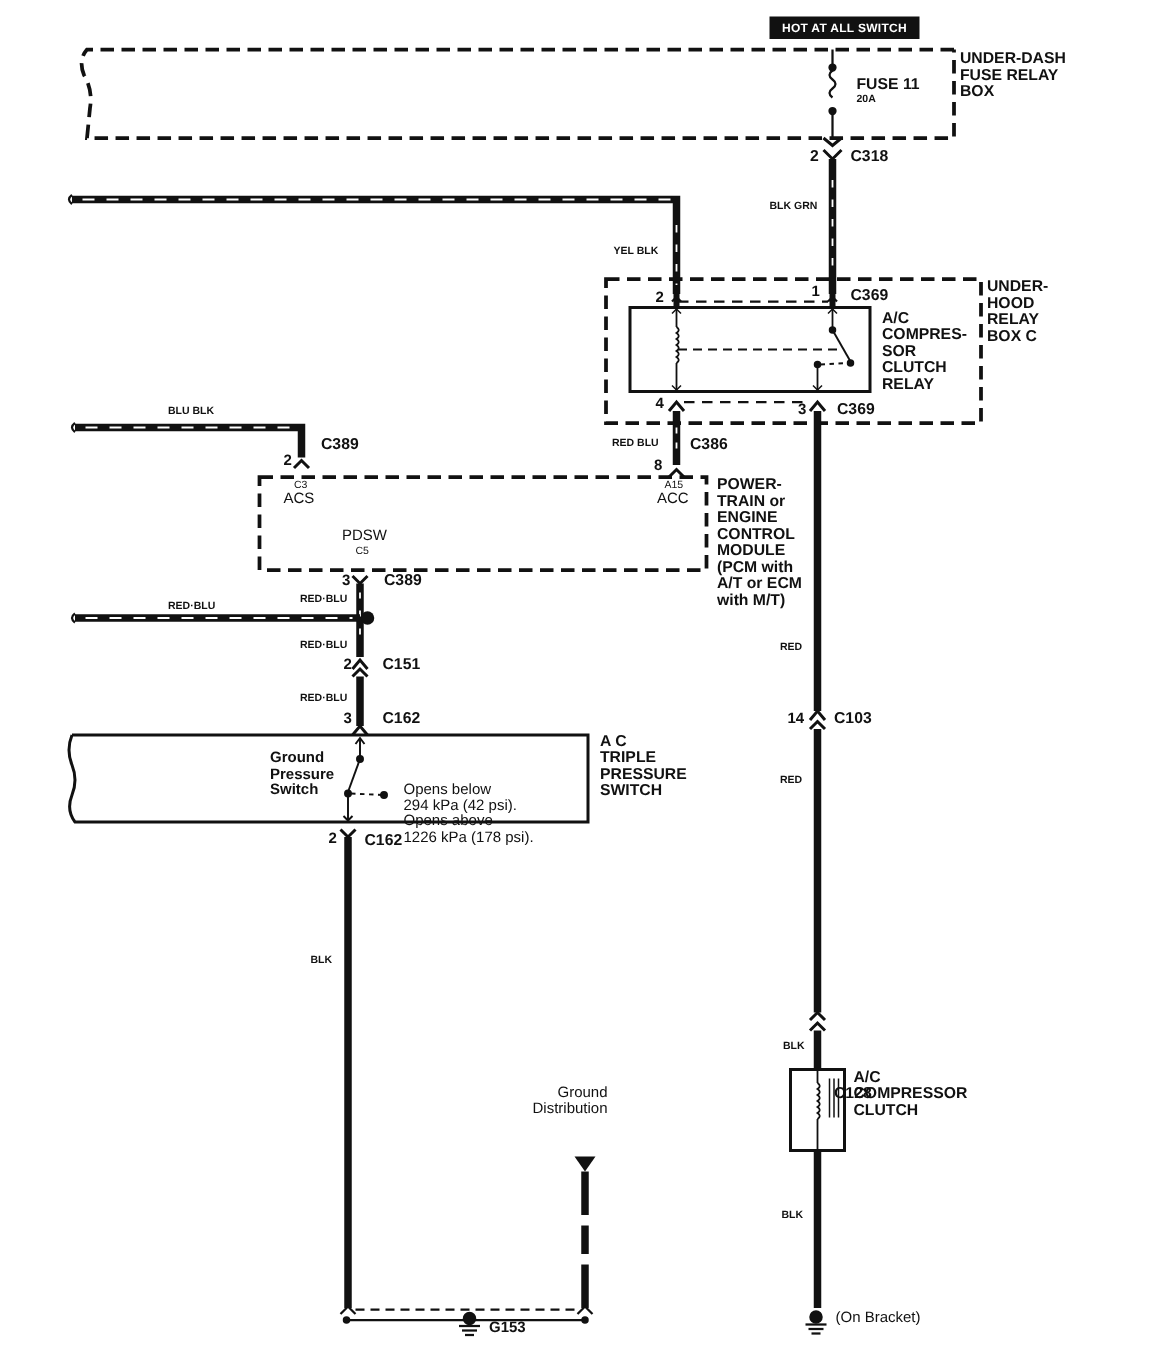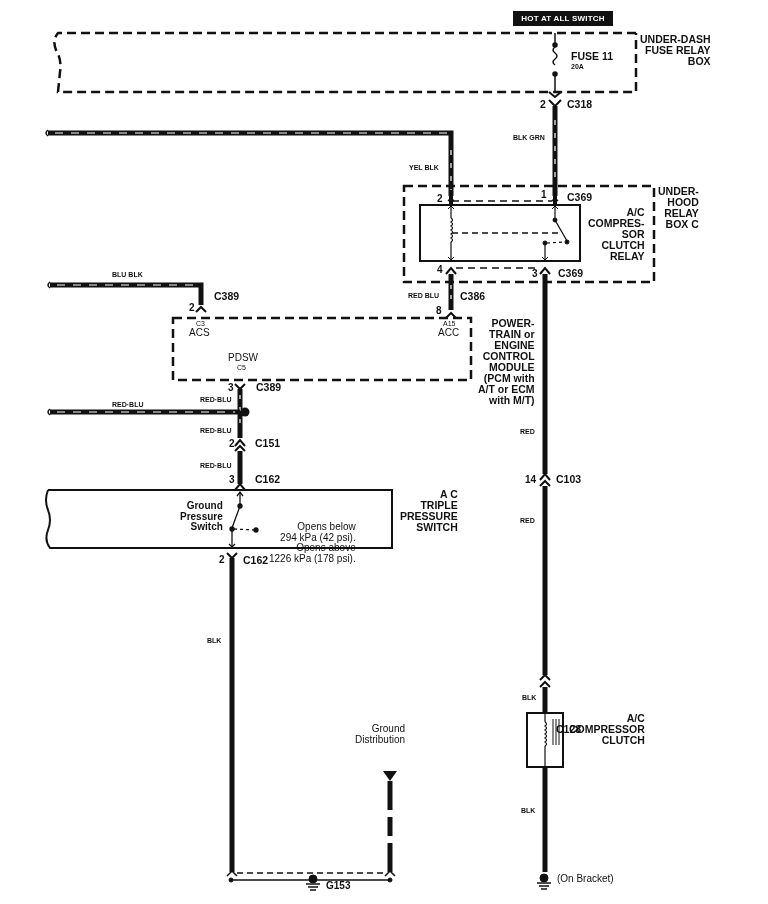--- a/index.html
+++ b/index.html
@@ -4,21 +4,21 @@
 <style>
   html, body { margin: 0; padding: 0; background: #ffffff; }
   body { width: 768px; height: 904px; position: relative; overflow: hidden; font-family: "Liberation Sans", sans-serif; color: #111; }
   svg#diagram { position: absolute; left: 0; top: 0; width: 768px; height: 904px; }
   .lbl { position: absolute; font-family: "Liberation Sans", sans-serif; font-weight: bold; color: #111; line-height: 1.05; white-space: nowrap; }
   .sm { font-size: 7px; }
   .md { font-size: 10px; }
   .lg { font-size: 10.5px; }
   .reg { font-weight: normal; }
   .hot { position: absolute; left: 513px; top: 11px; width: 100px; height: 15px; background: #111; color: #fff; font-size: 8px; font-weight: bold; text-align: center; line-height: 15px; letter-spacing: 0.2px; }
-  .multi { white-space: pre; text-align: right; }
+  .multi { white-space: pre; }
 </style>
 </head>
 <body>
 
 <svg id="diagram" viewBox="0 0 768 904" xmlns="http://www.w3.org/2000/svg">
 
   <g fill="none" stroke="#111" stroke-width="2.5" stroke-dasharray="9,5">
     <path d="M636,33 L58,33 Q52,40 56,50 Q62,60 60,72 L58,92 L636,92 L636,33"></path>
   </g>
 

